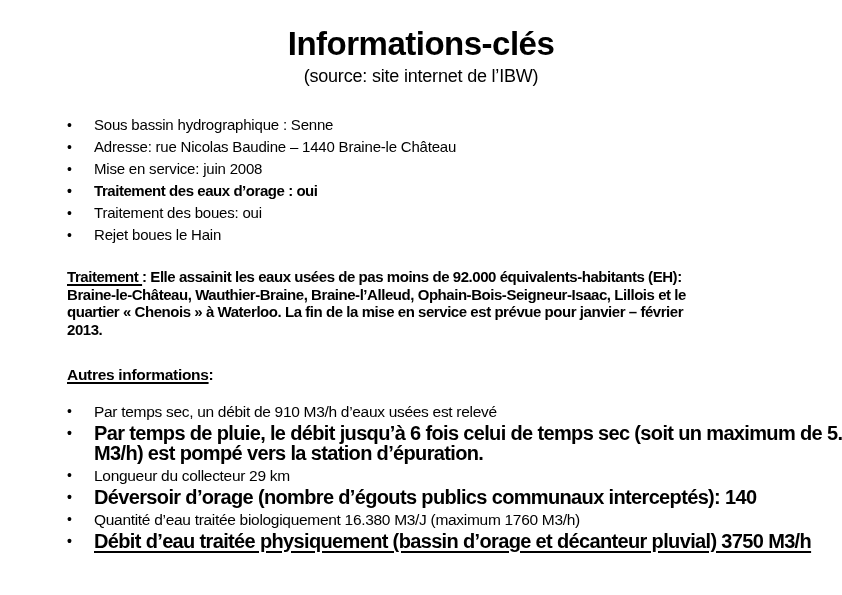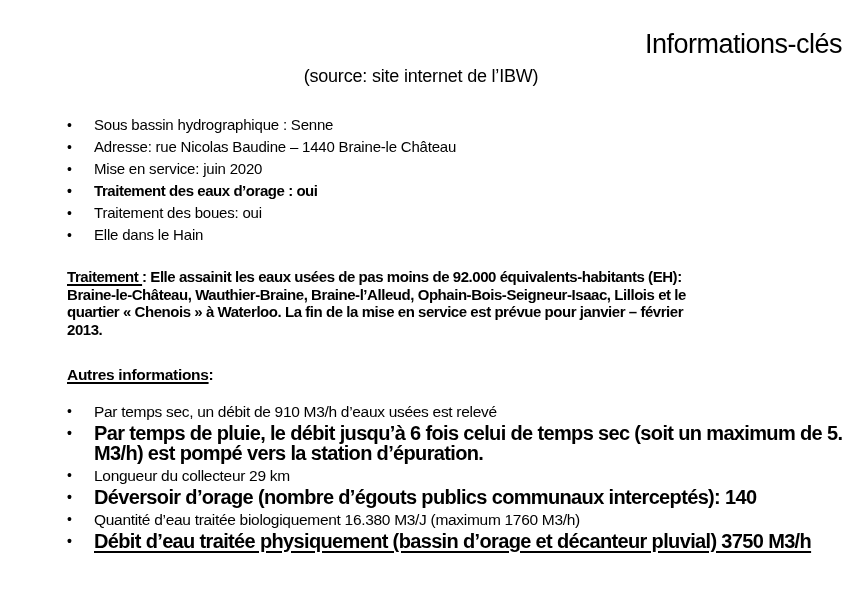--- a/index.html
+++ b/index.html
@@ -11,24 +11,24 @@
     overflow: hidden;
   }
   .slide {
     position: relative;
     width: 842px;
     height: 595px;
     background: #ffffff;
   }
   .title {
     margin-top: 24px;
-    text-align: right;
-    font-size: 27px;
+    text-align: center;
+    font-size: 33px;
     line-height: 40px;
-    font-weight: 400;
+    font-weight: 700;
     letter-spacing: -0.5px;
   }
   .subtitle {
     text-align: center;
     font-size: 18px;
     line-height: 24px;
     letter-spacing: -0.2px;
   }
   .content {
     margin: 26px 58px 0 67px;
@@ -102,30 +102,30 @@
   <div class="content">
 
     <ul class="keyfacts">
       <li class="bullet-item">
           <span class="txt">Sous bassin hydrographique : Senne</span>
         </li>
       <li class="bullet-item">
           <span class="txt">Adresse: rue Nicolas Baudine – 1440 Braine-le Château</span>
         </li>
       <li class="bullet-item">
-          <span class="txt">Mise en service: juin 2020</span>
+          <span class="txt">Mise en service: juin 2008</span>
         </li>
       <li class="bullet-item b-inline">
           <span class="txt">Traitement des eaux d’orage : oui</span>
         </li>
       <li class="bullet-item">
           <span class="txt">Traitement des boues: oui</span>
         </li>
       <li class="bullet-item">
-          <span class="txt">Elle dans le Hain</span>
+          <span class="txt">Rejet boues le Hain</span>
         </li>
     </ul>
 
     <p class="commentaire"><span class="u-label">Traitement </span><span>: Elle assainit les eaux usées de pas moins de 92.000 équivalents-habitants (EH):
 Braine-le-Château, Wauthier-Braine, Braine-l’Alleud, Ophain-Bois-Seigneur-Isaac, Lillois et le
 quartier « Chenois » à Waterloo. La fin de la mise en service est prévue pour janvier – février
 2013.</span></p>
 
     <p class="autres-heading"><span class="u-label">Autres informations</span><span>:</span></p>
 

